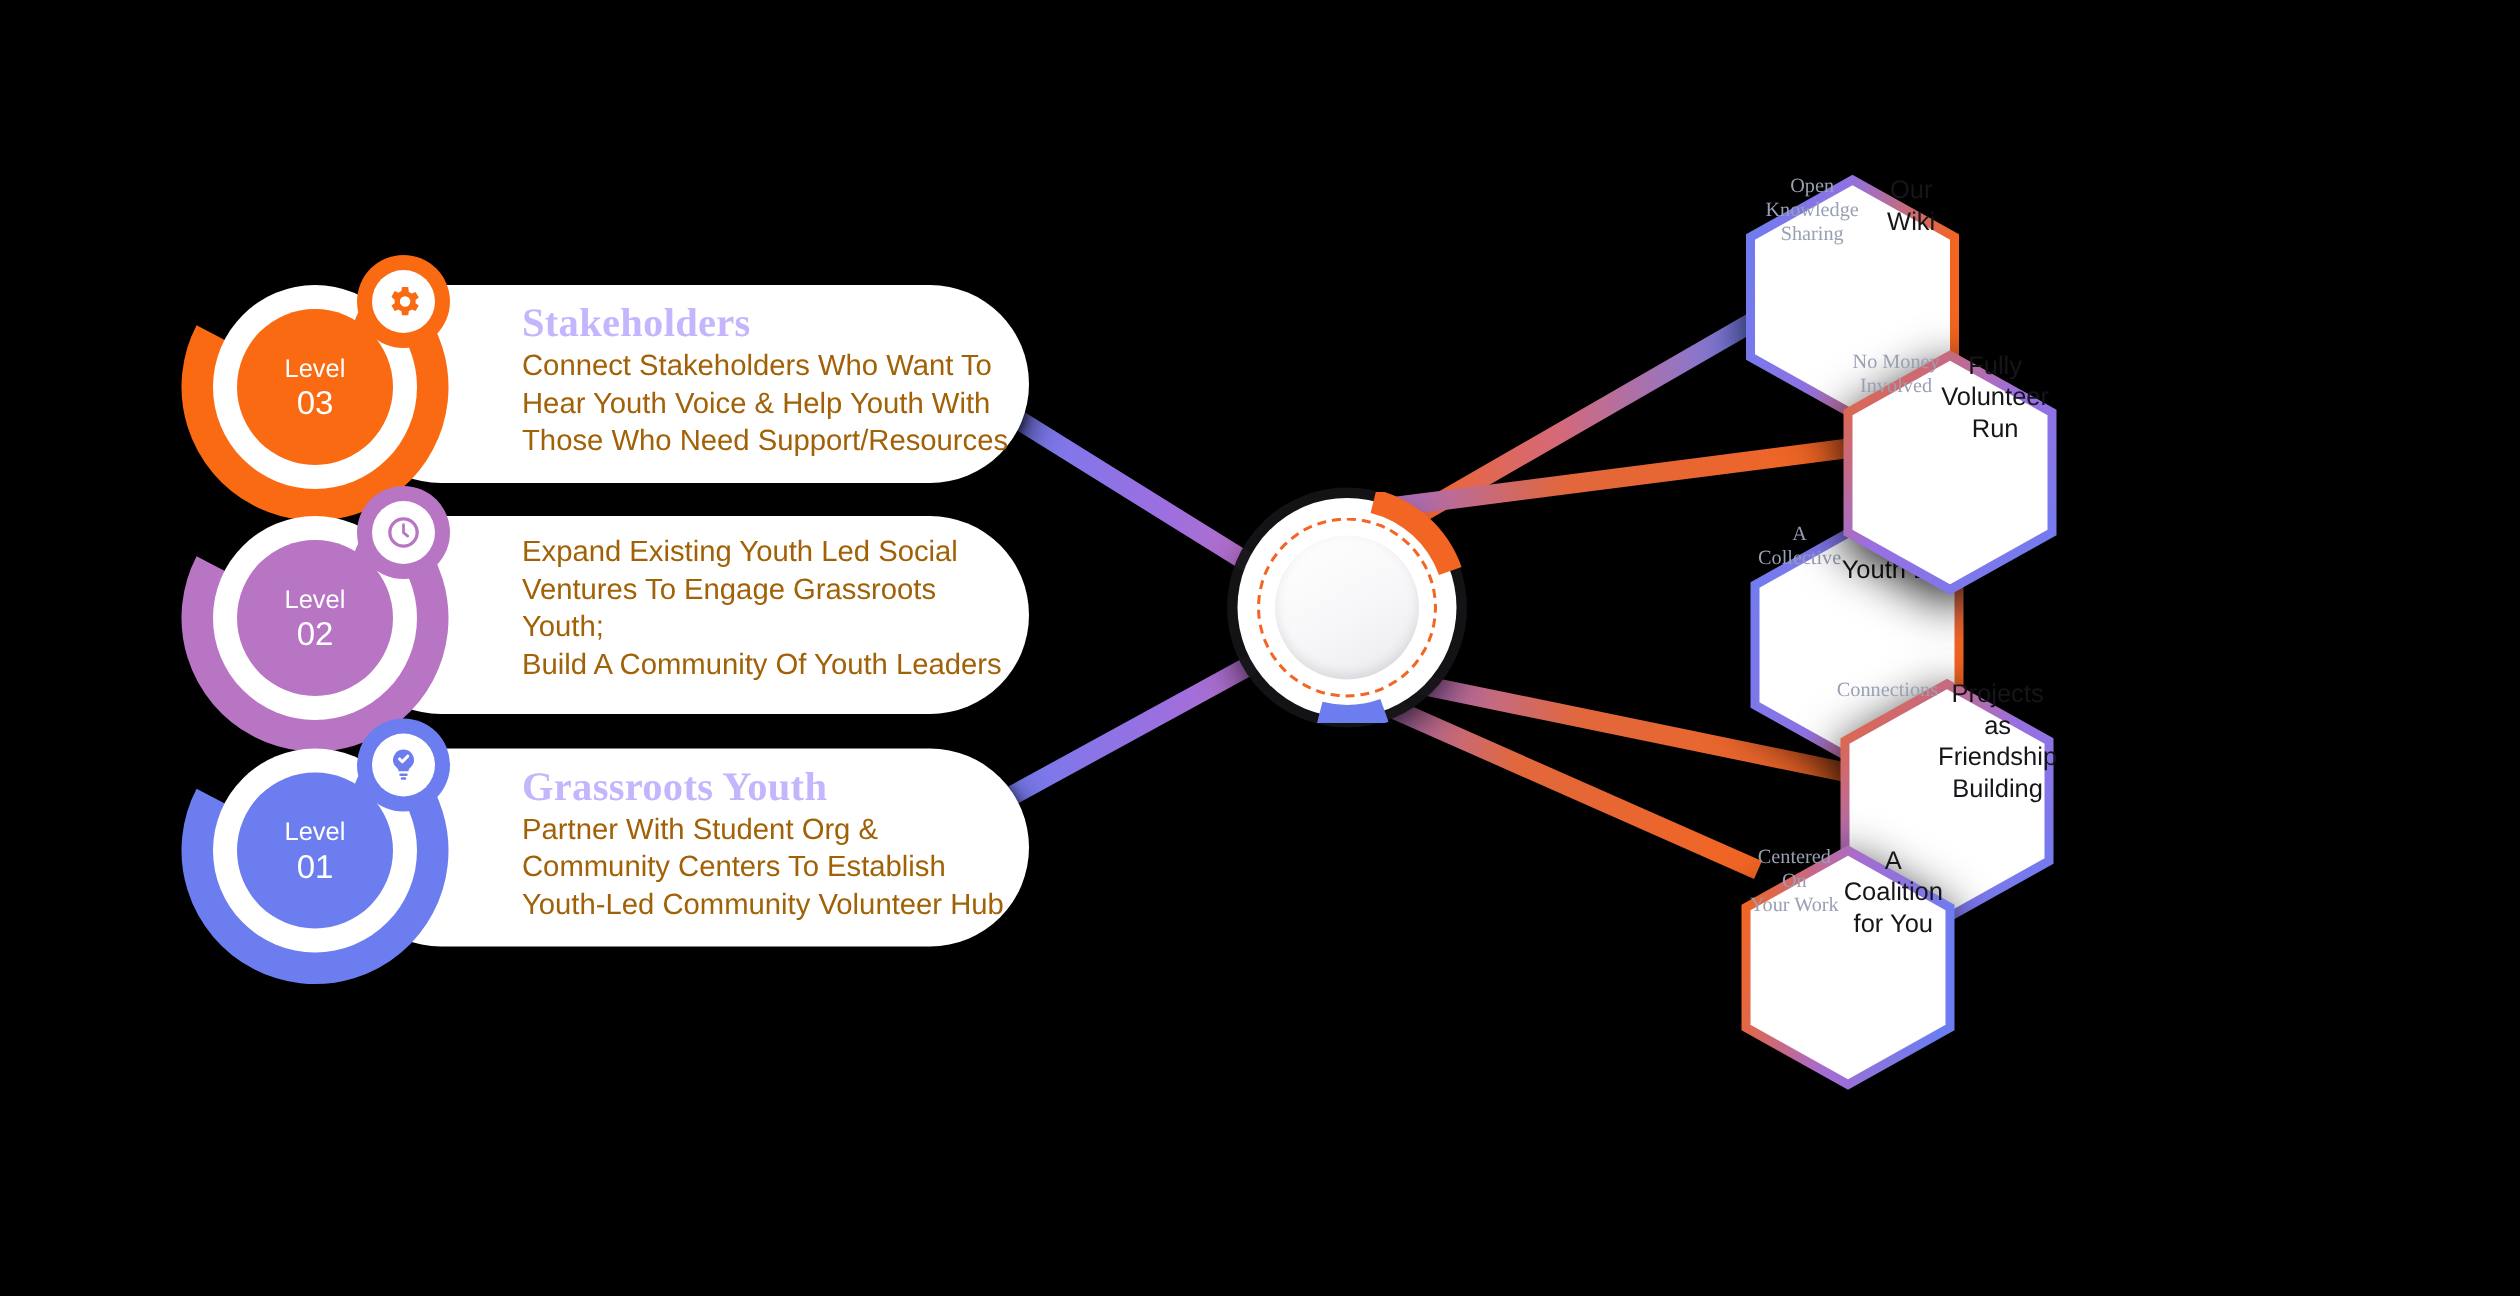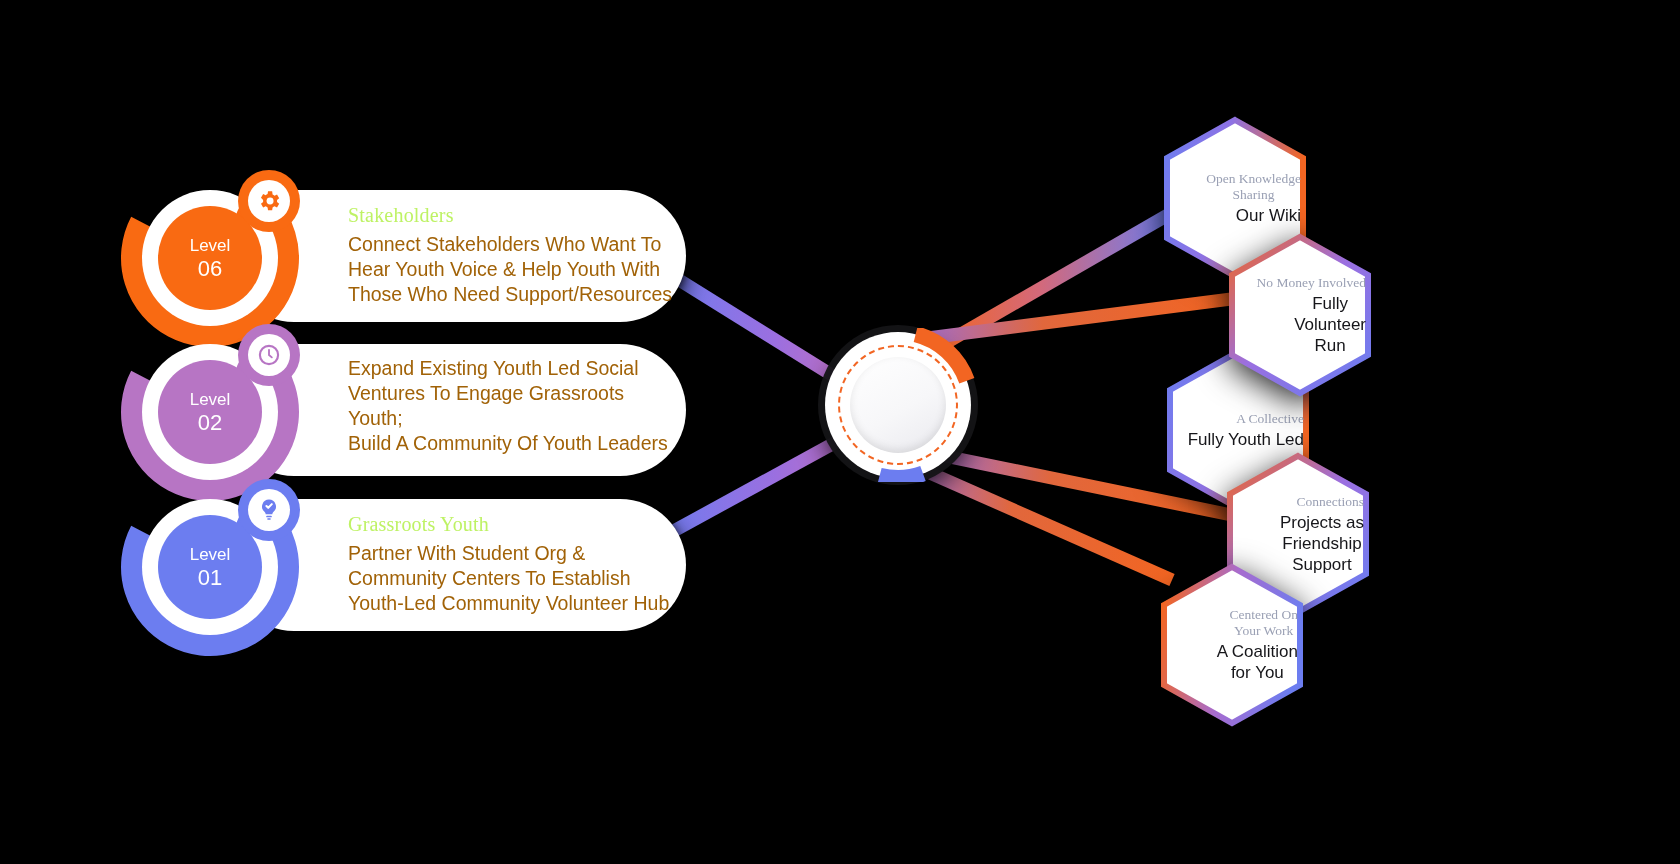--- a/index.html
+++ b/index.html
@@ -47,26 +47,27 @@
     box-sizing: border-box;
   }
   .card-text {
     position: absolute;
     left: 228px;
     top: 34px;
     width: 330px;
   }
   .card-kicker {
     font-family: "Liberation Serif", serif;
-    font-size: 20px;
-    color: #bef264;
+    font-size: 27px;
+    color: #c4b5fd;
     letter-spacing: 0.2px;
     line-height: 26px;
     margin: 0 0 4px 0;
     white-space: nowrap;
+    font-weight: bold;
   }
   .card-body {
     font-family: "Liberation Sans", sans-serif;
     font-size: 19.5px;
     color: #a16207;
     line-height: 25px;
     margin: 0;
     white-space: pre-line;
   }
 
@@ -190,22 +191,22 @@
     height: 164px;
   }
   .hex svg { position: absolute; left: 0; top: 0; overflow: visible; }
   .hex-label {
     position: absolute;
     left: 6px;
     right: 6px;
     top: 0;
     height: 164px;
     display: flex;
-    flex-direction: column;
-    align-items: flex-end;
+    flex-direction: row;
+    align-items: flex-start;
     justify-content: center;
     text-align: center;
     z-index: 2;
   }
   .hex-kicker {
     font-family: "Liberation Serif", serif;
     font-size: 13.5px;
     color: #9aa0b4;
     line-height: 16px;
     margin-bottom: 2px;
@@ -276,21 +277,21 @@
     <div class="ring-wrap">
       <svg class="ring-outer" viewBox="0 0 180 180">
         <circle cx="90" cy="90" r="73" fill="none" stroke="#F96A12" stroke-width="32" stroke-dasharray="343 116" transform="rotate(-62 90 90)"></circle>
       </svg>
       <div class="ring-gap"></div>
       <svg class="ring-stem" viewBox="0 0 40 48">
         <path d="M 2 46 C 2 18, 16 6, 38 4 L 38 30 C 20 32, 16 38, 16 48 Z" fill="#F96A12"></path>
       </svg>
       <div class="ring-inner" style="background:#F96A12;">
         <span class="ring-lvl-word">Level</span>
-        <span class="ring-lvl-num">06</span>
+        <span class="ring-lvl-num">03</span>
       </div>
       <div class="badge" style="background:#F96A12;">
         <div class="badge-inner">
           <svg width="26" height="26" viewBox="0 0 24 24">
             <path fill="#F96A12" d="M19.4 13a7.6 7.6 0 0 0 0-2l2-1.5-2-3.4-2.3 1a7.6 7.6 0 0 0-1.8-1L14.9 3h-3.8l-.4 2.6c-.6.2-1.2.6-1.8 1l-2.3-1-2 3.4L6.6 11a7.6 7.6 0 0 0 0 2l-2 1.5 2 3.4 2.3-1c.6.4 1.2.8 1.8 1l.4 2.6h3.8l.4-2.6c.6-.2 1.2-.6 1.8-1l2.3 1 2-3.4L19.4 13zM13 15.2A3.2 3.2 0 1 1 13 8.8a3.2 3.2 0 0 1 0 6.4z"></path>
             <circle cx="12" cy="12" r="2.1" fill="#ffffff"></circle>
           </svg>
         </div>
       </div>
     </div>
@@ -431,21 +432,21 @@
           <stop offset="50%" stop-color="#9B6FE0"></stop>
           <stop offset="100%" stop-color="#6C7DF0"></stop>
         </linearGradient>
       </defs>
       <polygon points="72,4 140,42 140,122 72,160 4,122 4,42" fill="#ffffff" stroke="url(#hexg4)" stroke-width="6" style="filter: drop-shadow(0 8px 16px rgba(0,0,0,0.85));"></polygon>
     </svg>
     <div class="hex-label">
       <div class="hex-kicker">Connections</div>
       <div class="hex-title">Projects as
 Friendship
-Support</div>
+Building</div>
     </div>
   </div>
 
   <div class="hex" style="left:1160px; top:563px;">
     <svg width="144" height="164" viewBox="0 0 144 164">
       <defs>
         <linearGradient id="hexg5" x1="0" y1="0.2" x2="1" y2="0.4">
           <stop offset="0%" stop-color="#F26522"></stop>
           <stop offset="50%" stop-color="#A76CCF"></stop>
           <stop offset="100%" stop-color="#6C7DF0"></stop>

